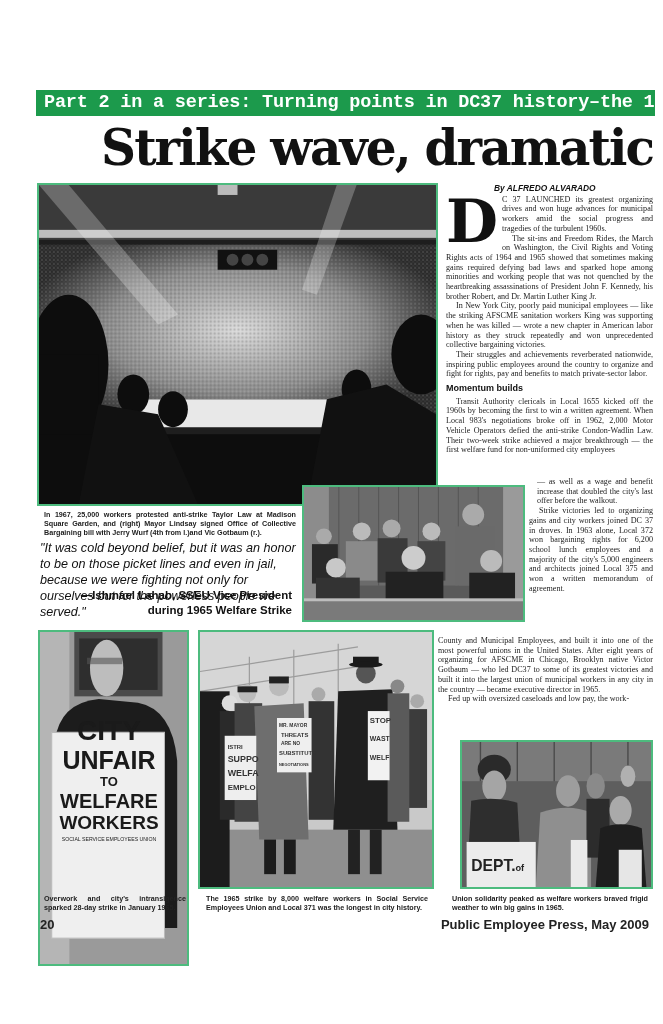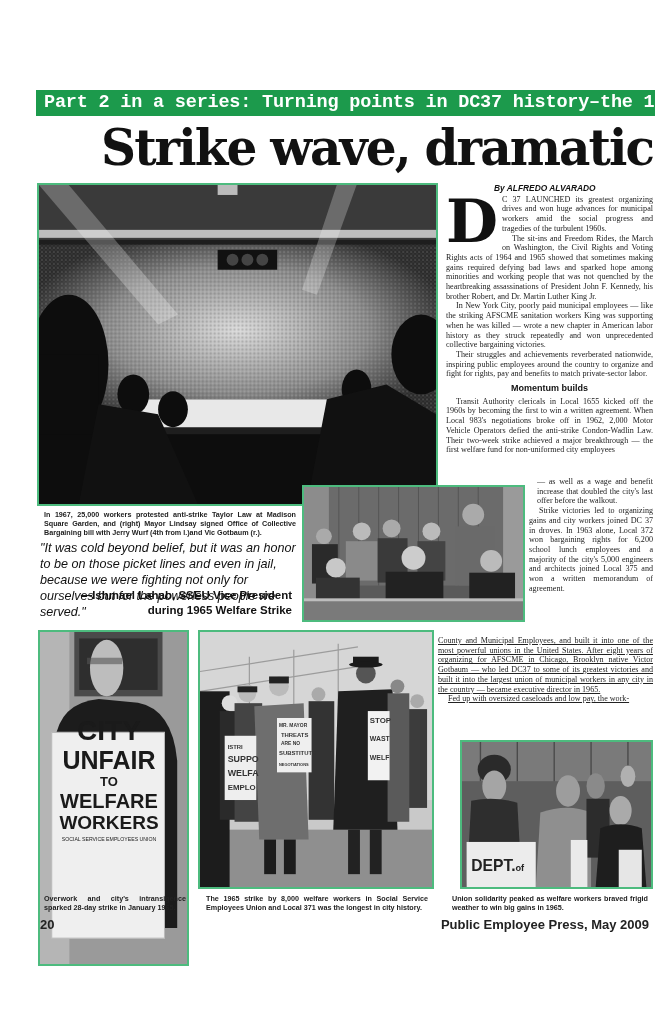--- a/index.html
+++ b/index.html
@@ -9,21 +9,21 @@
   .headline { right:10px; top:118px; font-family:"DejaVu Serif", serif; font-weight:bold; font-size:50px; line-height:60px; letter-spacing:-2px; color:#111; white-space:nowrap; transform:scaleX(0.97); transform-origin:right center; }
   .photo { border:2px solid #4dbb7e; box-sizing:border-box; overflow:hidden; background:#222; }
   .photo svg { display:block; width:100%; height:100%; }
   .caption { font-family:"Liberation Sans", sans-serif; font-weight:bold; font-size:7.2px; line-height:9px; color:#222; text-align:justify; }
   .quote { font-family:"Liberation Sans", sans-serif; font-style:italic; font-size:12.6px; line-height:16px; color:#111; }
   .quote-attr { font-family:"Liberation Sans", sans-serif; font-weight:bold; font-size:11.5px; line-height:15px; text-align:right; color:#111; }
   .byline { font-family:"Liberation Sans", sans-serif; font-weight:bold; font-size:8.4px; color:#111; }
   .body { font-family:"Liberation Serif", serif; font-size:8.1px; line-height:9.7px; color:#222; text-align:justify; }
   .body p { margin:0; text-indent:10px; }
   .body p.noindent { text-indent:0; }
-  .subhead { font-family:"Liberation Sans", sans-serif; font-weight:bold; font-size:9px; text-align:center; margin:5px 0 3px; color:#111; }
+  .subhead { font-family:"Liberation Sans", sans-serif; font-weight:bold; font-size:9px; text-align:left; margin:5px 0 3px; color:#111; }
   .dropcap { float:left; font-family:"DejaVu Serif", serif; font-weight:bold; font-size:60px; line-height:48px; margin:2px 4px 0 0; color:#111; }
   .footer { font-family:"Liberation Sans", sans-serif; font-size:13px; color:#222;font-weight:bold; }
 </style>
 </head>
 <body>
 
 <div class="abs banner">Part 2 in a series: Turning points in DC37 history–the 1960s</div>
 
 <div class="abs headline">Strike wave, dramatic</div>
 
@@ -229,19 +229,19 @@
   <p>Their struggles and achievements reverberated nationwide, inspiring public employees around the country to organize and fight for rights, pay and benefits to match private-sector labor.</p>
   <div class="subhead">Momentum builds</div>
   <p>Transit Authority clericals in Local 1655 kicked off the 1960s by becoming the first to win a written agreement. When Local 983's negotiations broke off in 1962, 2,000 Motor Vehicle Operators defied the anti-strike Condon-Wadlin Law. Their two-week strike achieved a major breakthrough — the first welfare fund for non-uniformed city employees</p>
 </div>
 
 <div class="abs body" style="left:529px; top:477px; width:124px;">
   <p class="noindent" style="padding-left:8px;">— as well as a wage and benefit increase that doubled the city's last offer before the walkout.</p>
   <p>Strike victories led to organizing gains and city workers joined DC 37 in droves. In 1963 alone, Local 372 won bargaining rights for 6,200 school lunch employees and a majority of the city's 5,000 engineers and architects joined Local 375 and won a written memorandum of agreement.</p>
 </div>
 
-<div class="abs body" style="left:438px; top:636px; width:215px;text-decoration:underline;">
+<div class="abs body" style="left:438px; top:636px; width:215px;">
   <p class="noindent">County and Municipal Employees, and built it into one of the most powerful unions in the United States. After eight years of organizing for AFSCME in Chicago, Brooklyn native Victor Gotbaum — who led DC37 to some of its greatest victories and built it into the largest union of municipal workers in any city in the country — became executive director in 1965.</p>
   <p>Fed up with oversized caseloads and low pay, the work-</p>
 </div>
 
 <div class="abs footer" style="left:40px; top:917px;">20</div>
 <div class="abs footer" style="right:14px; top:917px;">Public Employee Press, May 2009</div>
 
 </body></html>

